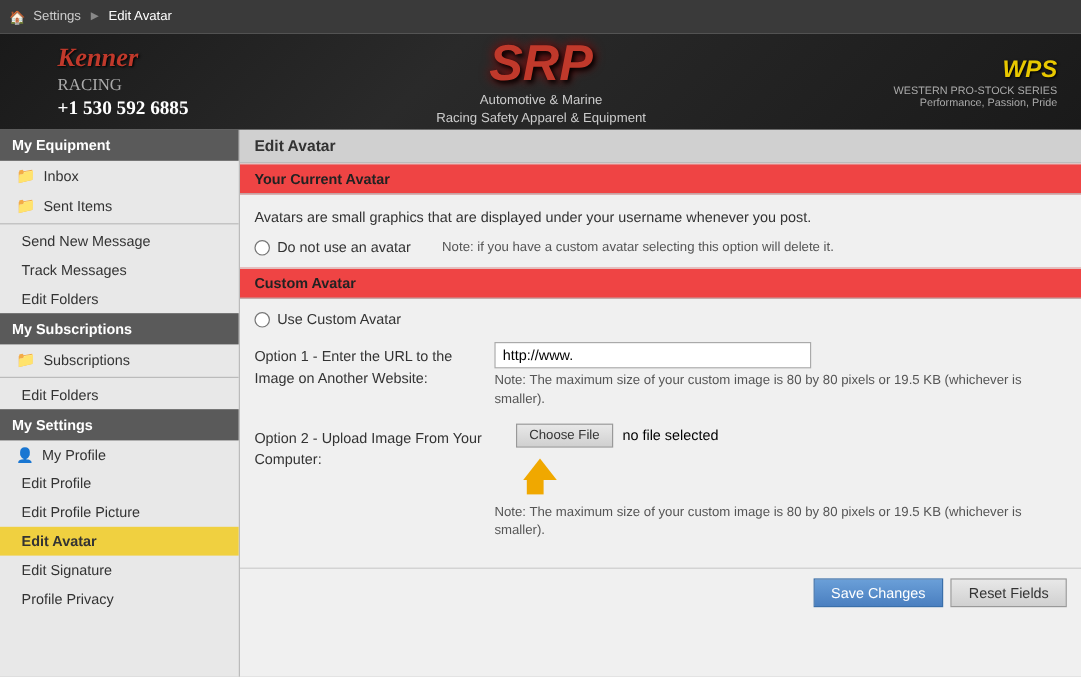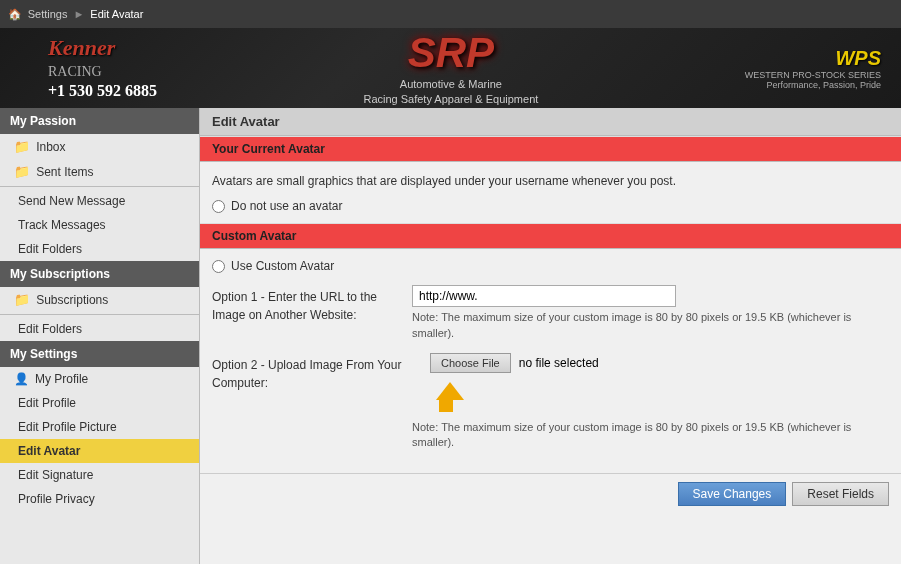--- a/index.html
+++ b/index.html
@@ -260,21 +260,21 @@
       <div class="sub">WESTERN PRO-STOCK SERIES</div>
       <div class="sub">Performance, Passion, Pride</div>
     </div>
   </div>
 </div>
 
 <div class="main-layout">
 
   <div class="sidebar">
 
-    <div class="sidebar-section-header">My Passion</div>
+    <div class="sidebar-section-header">My Equipment</div>
     <div class="sidebar-item">
       <span class="folder-icon">📁</span>
       <span>Inbox</span>
     </div>
     <div class="sidebar-item">
       <span class="folder-icon">📁</span>
       <span>Sent Items</span>
     </div>
     <div class="sidebar-divider"></div>
     <div class="sidebar-item-plain">Send New Message</div>
@@ -307,20 +307,21 @@
     <div class="content-header">Edit Avatar</div>
 
     <div class="content-section-title">Your Current Avatar</div>
     <div class="content-body">
       <div class="current-avatar-row">
         <div class="avatar-info">Avatars are small graphics that are displayed under your username whenever you post.</div>
       </div>
       <div class="radio-row">
         <input type="radio" name="avatar_opt" style="">
         <span>Do not use an avatar</span>
+        <span class="note-text">Note: if you have a custom avatar selecting this option will delete it.</span>
       </div>
     </div>
 
     <div class="content-section-title">Custom Avatar</div>
     <div class="custom-avatar-section">
       <div class="use-custom-row">
         <input type="radio" name="avatar_opt" style="">
         <span>Use Custom Avatar</span>
       </div>
 

